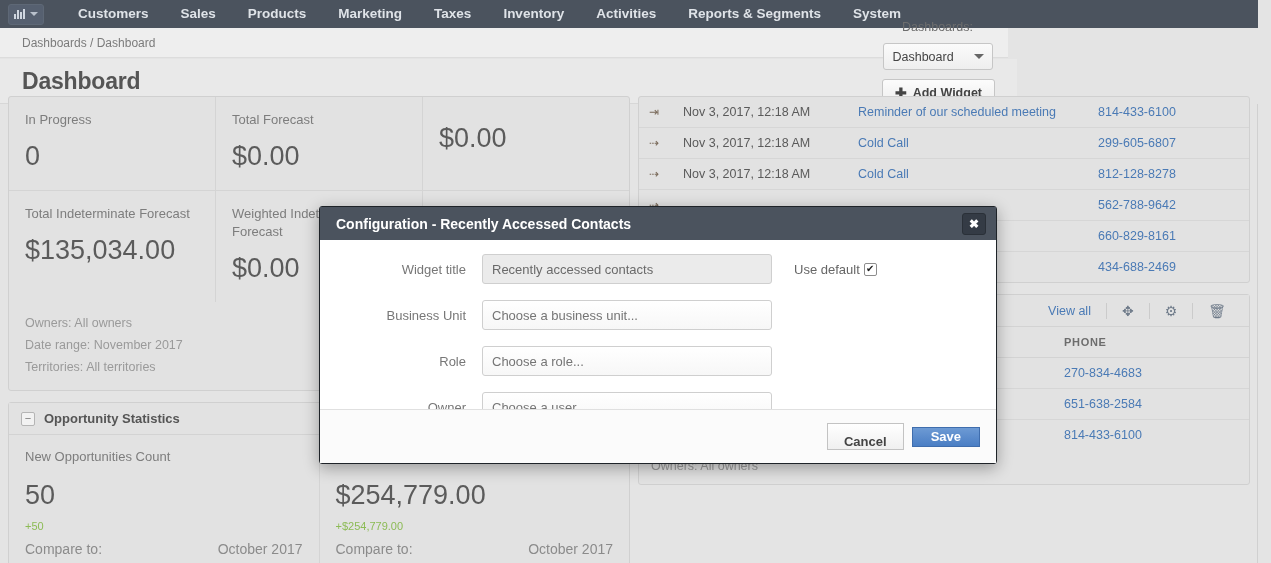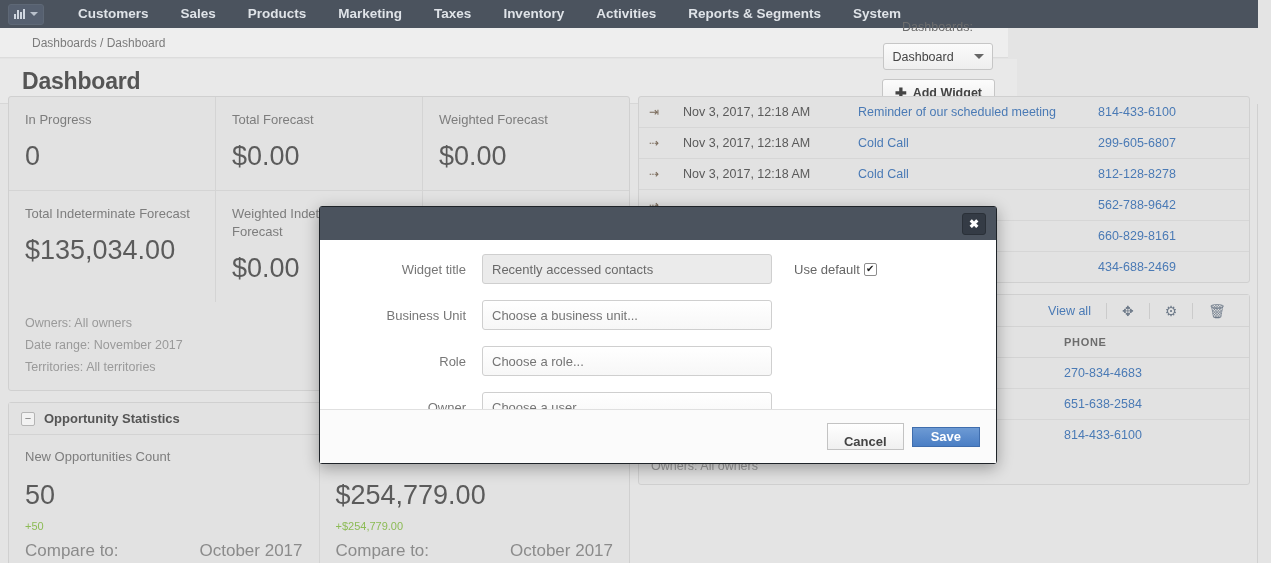--- a/index.html
+++ b/index.html
@@ -37,21 +37,21 @@
   .nav-items { display:flex; align-items:center; margin-left:18px; }
   .nav-item {
     color:#dfe3e8; font-size:13.5px; font-weight:bold;
     padding:16px 16px; line-height:28px; cursor:pointer; white-space:nowrap;
   }
 
   
   .breadcrumb-bar {
     position:absolute; top:28px; left:0; width:1008px; height:30px;
     background:#eeeeee; border-bottom:1px solid #dcdcdc;
-    display:flex; align-items:center; padding-left:32px;
+    display:flex; align-items:center; padding-left:22px;
   }
   .breadcrumb { font-size:12px; color:#7b7b7b; }
 
   
   .page-header {
     position:absolute; top:59px; left:0; width:1017px; height:45px;
     background:#e9e9e9; display:flex; align-items:center;
     padding:0 22px; border-bottom:1px solid #d7d7d7;
   }
   .page-title { font-size:23px; font-weight:bold; color:#555; letter-spacing:-0.2px;}
@@ -107,21 +107,21 @@
   .fc-foot { padding:10px 16px 12px 16px; }
   .fc-foot div { font-size:12.5px; color:#9a9a9a; line-height:22px; }
 
   
   .op-grid { display:flex; }
   .op-cell { flex:1; padding:14px 16px 12px 16px; border-right:1px solid #d4d4d4; }
   .op-cell:last-child { border-right:none; }
   .op-label { font-size:13px; color:#7d7d7d; }
   .op-value { font-size:27px; color:#5b5b5b; margin-top:16px; }
   .op-delta { font-size:11px; color:#8cbb55; margin-top:9px; }
-  .op-cmp { display:flex; font-size:17px; color:#8b8b8b; margin-top:9px; }
+  .op-cmp { display:flex; font-size:14px; color:#8b8b8b; margin-top:9px; }
   .op-cmp span:last-child { margin-left:auto; }
 
   
   table.wtab { width:100%; border-collapse:collapse; }
   table.wtab th {
     text-align:left; font-size:11px; font-weight:bold; color:#6d6d6d;
     letter-spacing:.7px; padding:9px 10px; border-bottom:1px solid #d3d3d3;
     background:#e2e2e2;
   }
   table.wtab td {
@@ -256,21 +256,20 @@
         <div class="fc-grid">
           <div class="fc-cell">
             <div class="fc-label">In Progress</div>
             <div class="fc-value">0</div>
           </div>
           <div class="fc-cell">
             <div class="fc-label">Total Forecast</div>
             <div class="fc-value">$0.00</div>
           </div>
           <div class="fc-cell">
-            <div class="fc-label">Weighted Forecast</div>
             <div class="fc-value">$0.00</div>
           </div>
         </div>
         <div class="fc-grid fc-row-sep">
           <div class="fc-cell">
             <div class="fc-label">Total Indeterminate Forecast</div>
             <div class="fc-value">$135,034.00</div>
           </div>
           <div class="fc-cell">
             <div class="fc-label">Weighted Indeterminate Forecast</div>
@@ -406,20 +405,21 @@
     </div>
 
     <div class="right-edge"></div>
   </div>
 
   <div class="scroll-track"></div>
 
   <div class="modal-backdrop"></div>
   <div class="modal">
     <div class="modal-head">
+      <div class="modal-title">Configuration - Recently Accessed Contacts</div>
       <div class="modal-close">✖</div>
     </div>
     <div class="modal-body">
 
       <div class="frm-row">
         <div class="frm-label">Widget title</div>
         <input class="frm-input disabled" type="text" value="Recently accessed contacts" style="">
         <div class="frm-side">
           <span class="frm-side-label">Use default</span>
           <span class="chk">✔</span>

